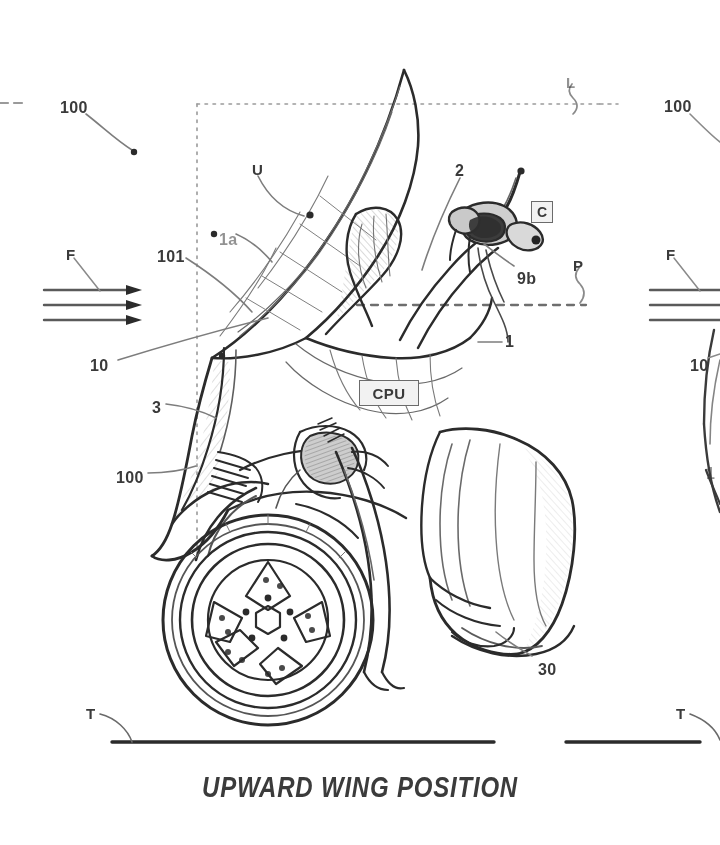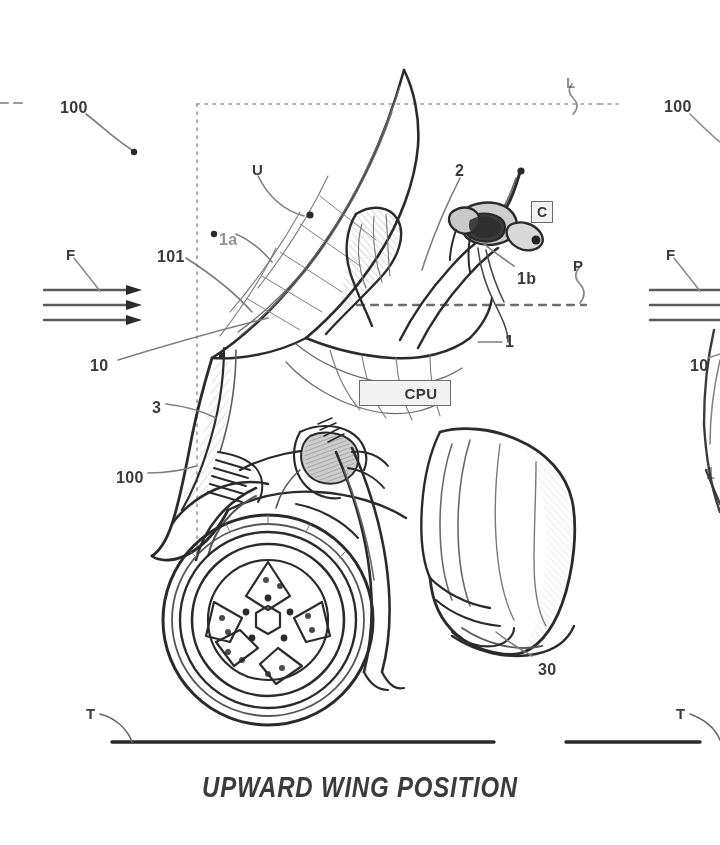--- a/index.html
+++ b/index.html
@@ -24,21 +24,21 @@
   .boxed{
     position:absolute;
     border:1.6px solid #6b6b6b;
     background:#f2f2f2;
     color:#3a3a3a;
     font-weight:bold;
     display:flex;align-items:center;justify-content:center;
     line-height:1;
   }
   #box-c{width:20px;height:20px;font-size:14px;}
-  #box-cpu{width:58px;height:24px;font-size:15px;letter-spacing:0.5px;padding-left:32px;}
+  #box-cpu{width:58px;height:24px;font-size:15px;letter-spacing:0.5px;}
   #caption{
     position:absolute;left:0;right:0;top:770px;
     text-align:center;
     font-family:"Liberation Sans", sans-serif;
     font-weight:bold;font-style:italic;
     font-size:30px;
     letter-spacing:1px;
     color:#3b3b3b;
     transform:scaleX(0.80);
     transform-origin:center;
@@ -361,21 +361,21 @@
   <div class="lbl lbl-num" style="left:152px;top:400px;">3</div>
 
   <div class="lbl lbl-num" style="left:116px;top:470px;">100</div>
 
   <div class="lbl lbl-num faint" style="left:219px;top:232px;text-align:center;">1a</div>
 
   <div class="lbl lbl-ltr" style="left:252px;top:162px;">U</div>
 
   <div class="lbl lbl-num" style="left:455px;top:163px;">2</div>
 
-  <div class="lbl lbl-num" style="left:517px;top:271px;">1b</div>
+  <div class="lbl lbl-num" style="left:517px;top:271px;">9b</div>
 
   <div class="lbl lbl-ltr" style="left:573px;top:258px;">P</div>
 
   <div class="lbl lbl-ltr faint" style="left:566px;top:75px;">L</div>
 
   <div class="lbl lbl-num" style="left:505px;top:334px;">1</div>
 
   <div class="lbl lbl-num" style="left:538px;top:662px;">30</div>
 
   <div class="lbl lbl-ltr" style="left:86px;top:706px;">T</div>

